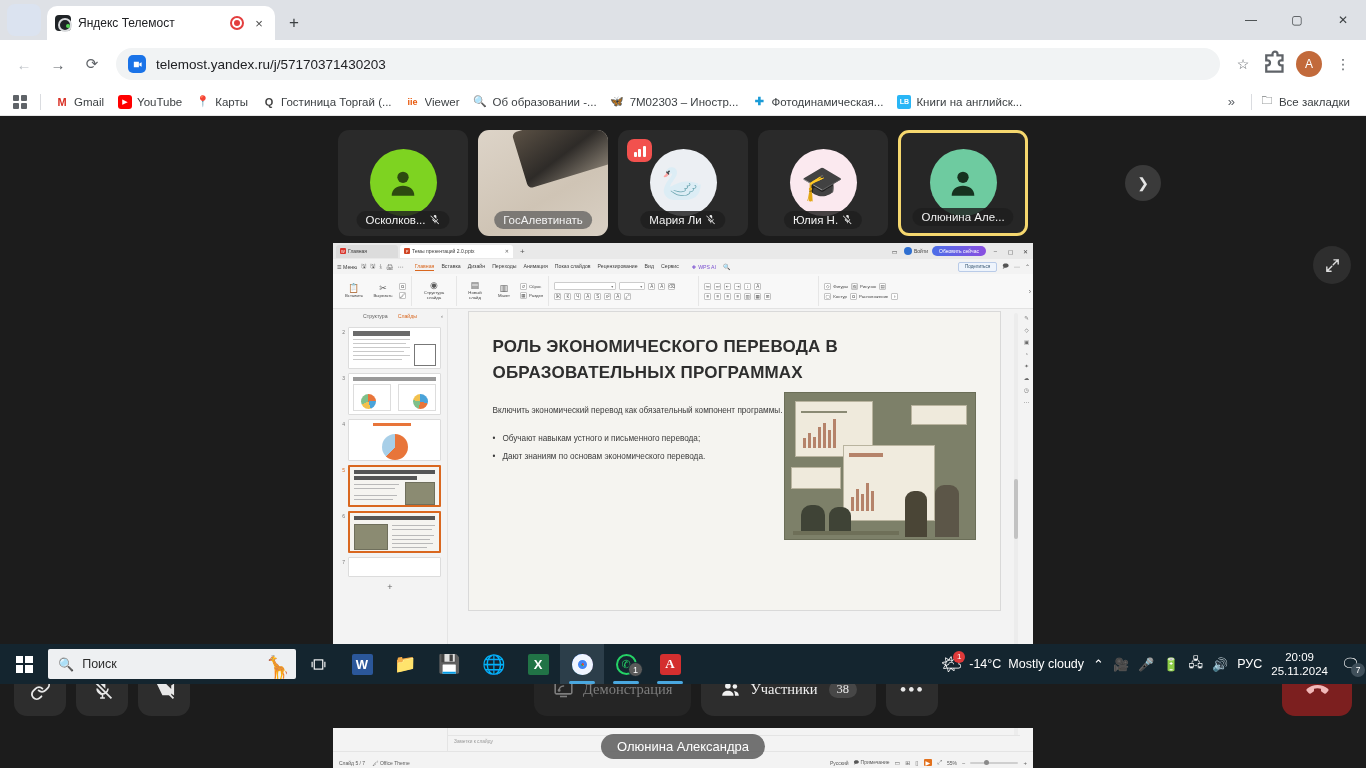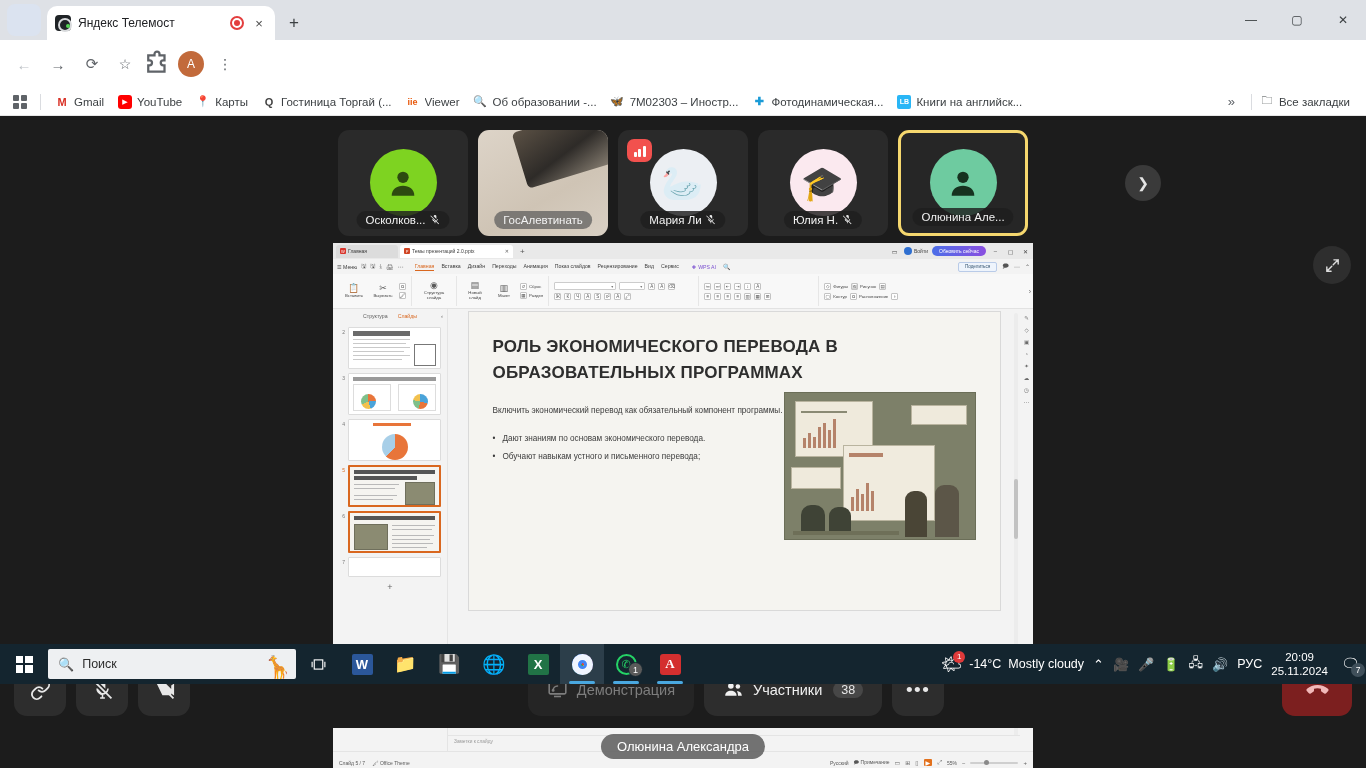--- a/index.html
+++ b/index.html
@@ -295,21 +295,21 @@
 
   .presenter-pill {
     position: absolute; left: 50%; transform: translateX(-50%); bottom: 14px;
     background: rgba(96,96,96,.88); color: #fff; font-size: 13px;
     padding: 5px 16px; border-radius: 16px; white-space: nowrap; z-index: 5;
   }
 
   
   .callbar {
     position: absolute; left: 0; bottom: 0; width: 1366px; height: 77px;
-    background: #1c1c1c; display: flex; align-items: center; padding: 0 14px;
+    background: #1c1c1c; display: flex; align-items: center; padding: 0 14px; font-family: Liberation Serif, serif;
   }
   .cb-btn {
     width: 52px; height: 52px; border-radius: 13px; background: #2d2d2d;
     display: flex; align-items: center; justify-content: center; margin-right: 10px;
   }
   .cb-btn svg { width: 23px; height: 23px; }
   .cb-wide {
     height: 52px; border-radius: 13px; background: #2d2d2d;
     display: flex; align-items: center; gap: 9px; padding: 0 19px; margin-right: 10px;
     color: #f0f0f0; font-size: 14.5px;
@@ -398,20 +398,29 @@
       <div class="win-btn">—</div>
       <div class="win-btn">▢</div>
       <div class="win-btn close-btn">✕</div>
     </div>
   </div>
 
   <div class="browser-toolbar">
     <div class="nav-btn disabled">←</div>
     <div class="nav-btn">→</div>
     <div class="nav-btn">⟳</div>
+    <div class="omnibox">
+      <div class="omni-icon">
+        <svg viewBox="0 0 24 24" fill="#fff">
+            <path d="M4 6h11v12H4z"></path>
+            <path d="M16 10l5-3v10l-5-3z"></path>
+          </svg>
+      </div>
+      <div class="omni-url">telemost.yandex.ru/j/57170371430203</div>
+    </div>
     <div class="tb-icon">☆</div>
     <div class="tb-icon">
       <svg viewBox="0 0 24 24" fill="none" stroke="#5f6368" stroke-width="1.8">
         <path d="M10 4a2 2 0 0 1 4 0v1h4v4h-1a2 2 0 0 0 0 4h1v5H5v-5h1a2 2 0 0 0 0-4H5V5h5V4z"></path>
       </svg>
     </div>
     <div class="avatar-chip">A</div>
     <div class="tb-icon">⋮</div>
   </div>
 
@@ -801,24 +810,24 @@
             <div class="thumb-add">+</div>
           </div>
         </div>
 
         <div class="wps-canvas">
           <div class="slide">
             <div class="slide-title">РОЛЬ ЭКОНОМИЧЕСКОГО ПЕРЕВОДА В ОБРАЗОВАТЕЛЬНЫХ ПРОГРАММАХ</div>
             <div class="slide-body">
               <p>Включить экономический перевод как обязательный компонент программы.</p>
               <div class="slide-bul">
-                <span>Дают знаниям по основам экономического перевода.</span>
+                <span>Обучают навыкам устного и письменного перевода;</span>
               </div>
               <div class="slide-bul">
-                <span>Обучают навыкам устного и письменного перевода;</span>
+                <span>Дают знаниям по основам экономического перевода.</span>
               </div>
             </div>
             <div class="slide-img">
               <div class="sig-card" style="left:10px;top:8px;width:78px;height:56px"></div>
               <div class="sig-line" style="left:16px;top:18px;width:46px;height:1.5px;background:#8a8a74"></div>
               <div class="sig-bar" style="left:18px;top:45px;width:3px;height:10px"></div>
               <div class="sig-bar" style="left:23px;top:40px;width:3px;height:15px"></div>
               <div class="sig-bar" style="left:28px;top:44px;width:3px;height:11px"></div>
               <div class="sig-bar" style="left:33px;top:34px;width:3px;height:21px"></div>
               <div class="sig-bar" style="left:38px;top:30px;width:3px;height:25px"></div>

